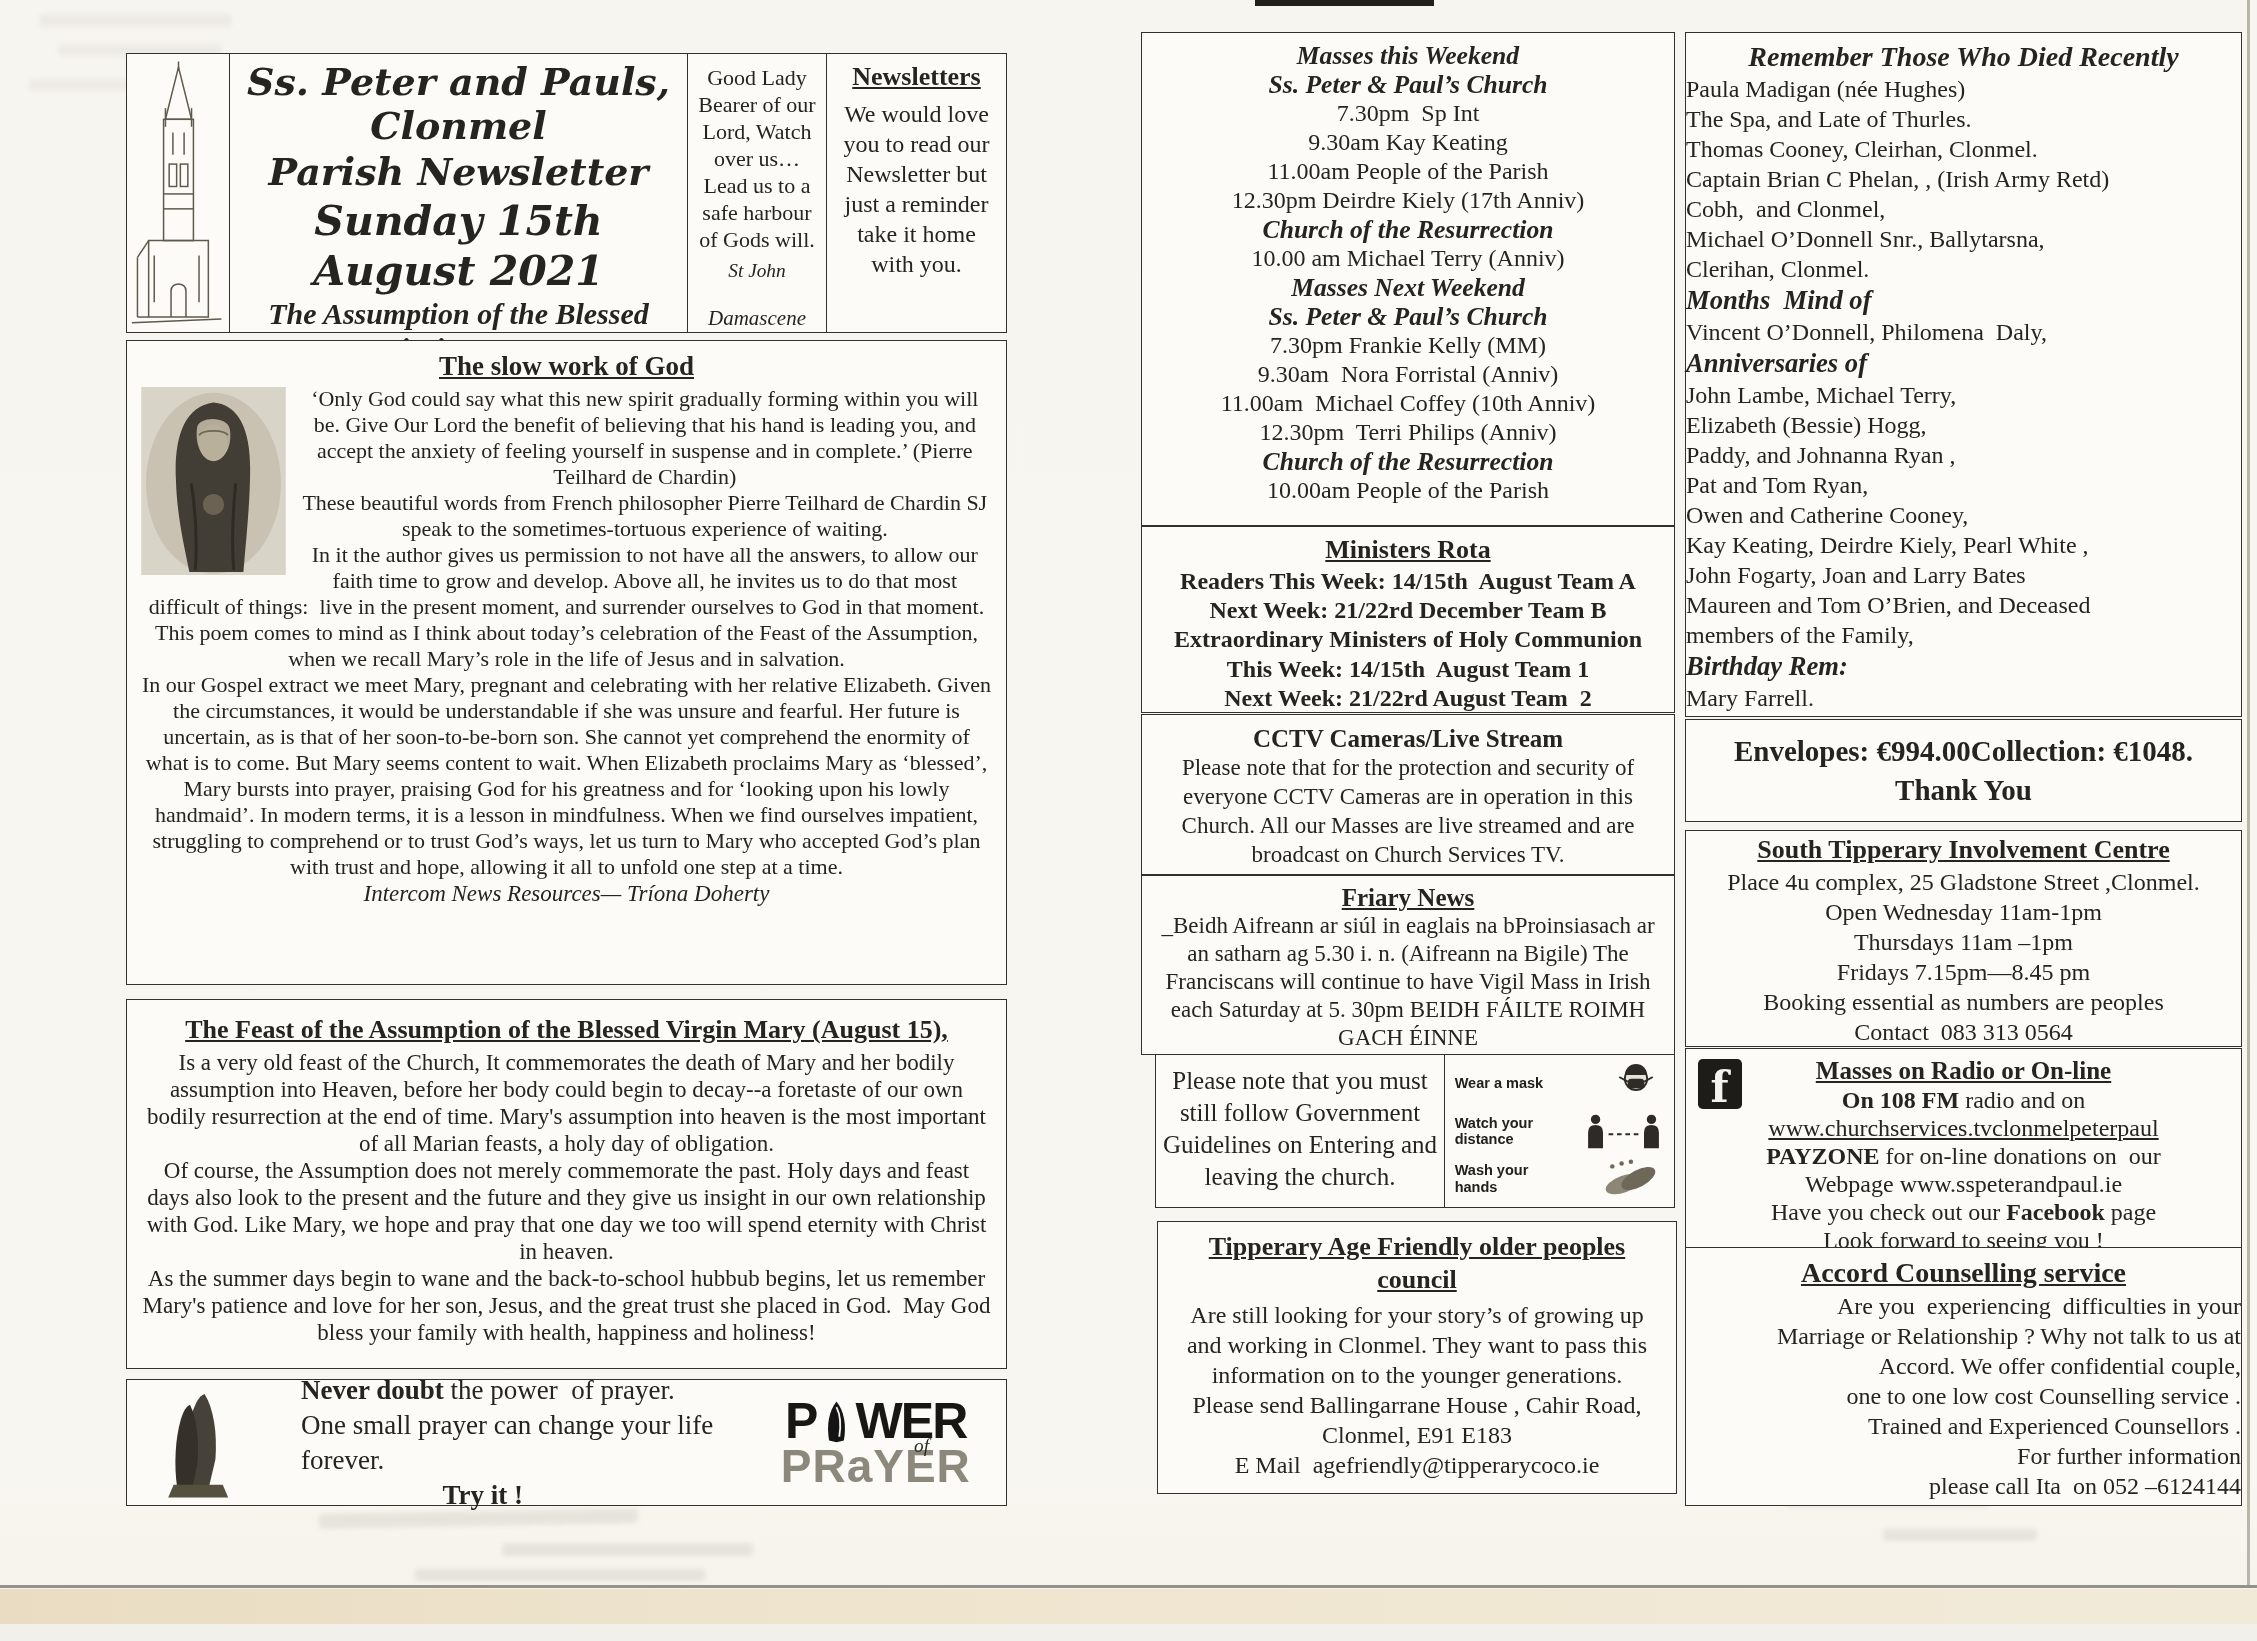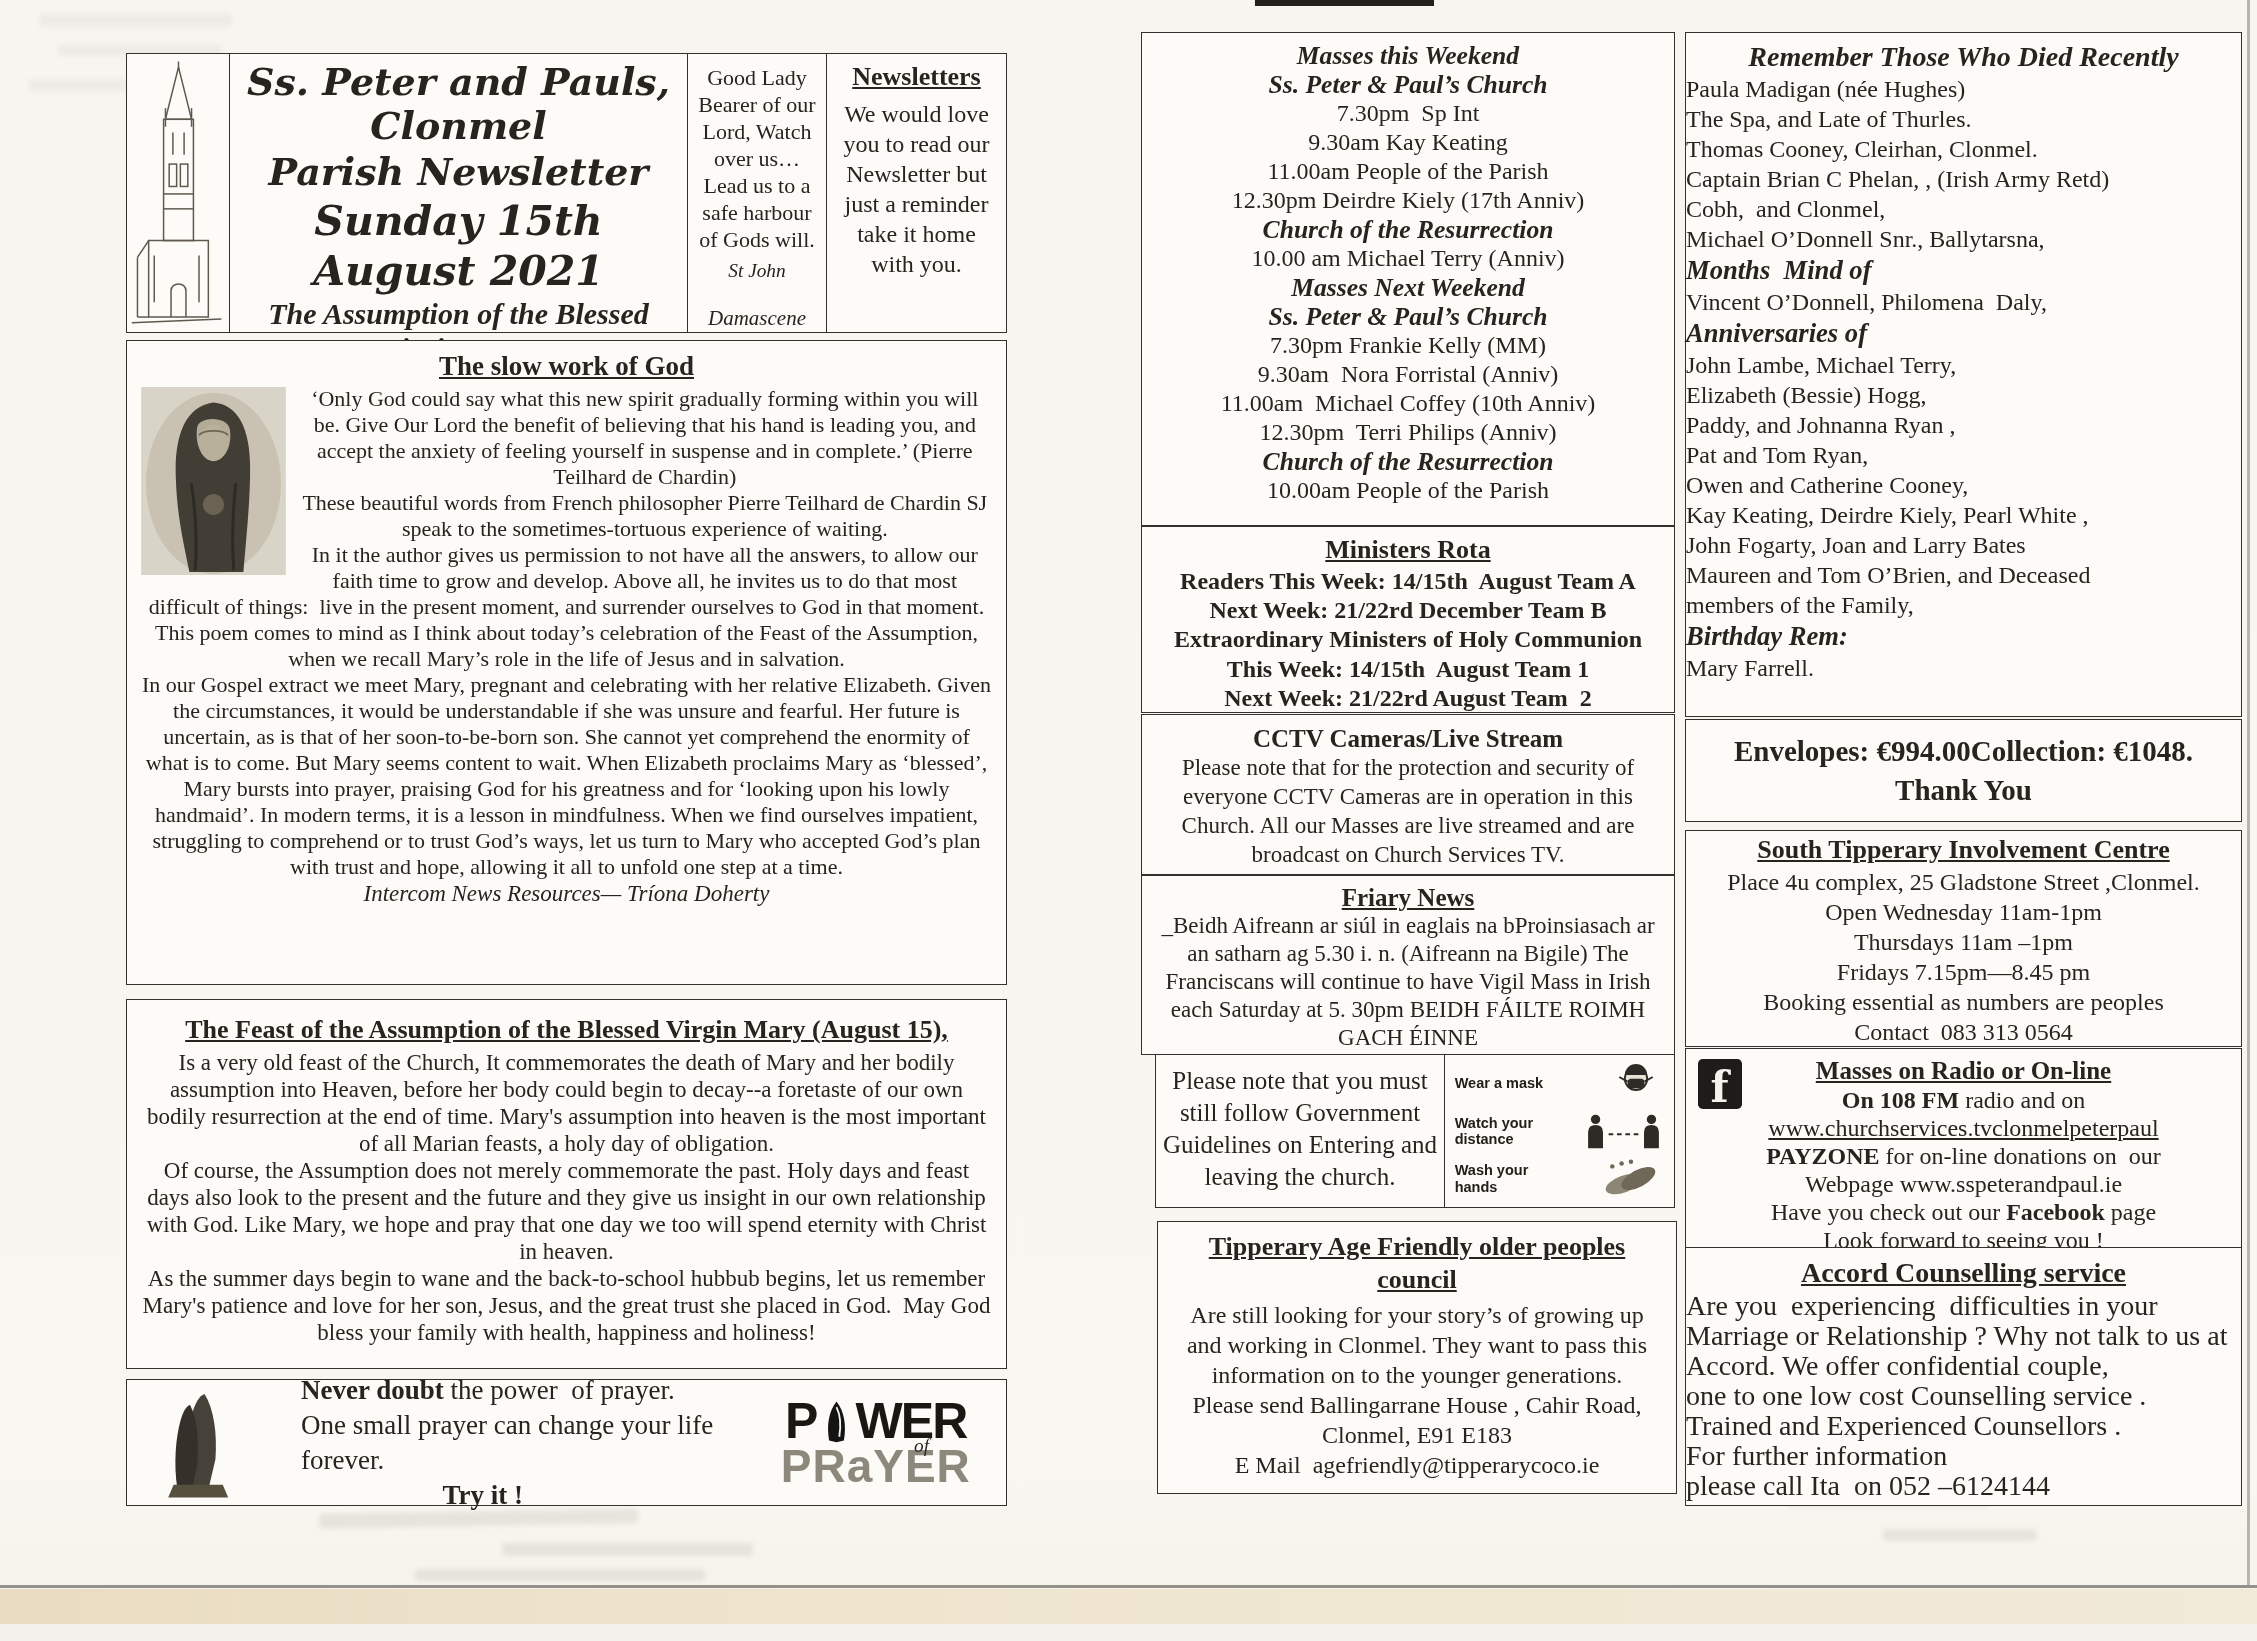--- a/index.html
+++ b/index.html
@@ -82,21 +82,21 @@
   .invol{left:1685px;top:830px;width:557px;height:217px;padding-top:3px;}
   .inv-title{font-size:26px;font-weight:bold;text-decoration:underline;text-align:center;line-height:31px;margin-bottom:1.9px;}
   .inv-line{font-size:24px;line-height:30px;text-align:center;white-space:pre-wrap;}
   .radio{left:1685px;top:1048px;width:557px;height:200px;padding-top:5.8px;}
   .r-line{font-size:24px;line-height:28px;text-align:center;white-space:pre-wrap;}
   .r-title{font-size:25px;font-weight:bold;text-decoration:underline;line-height:31px;}
   .fb{position:absolute;left:11.6px;top:9.7px;width:44px;height:50px;background:#1d1c19;border-radius:4.8px;color:#f4f2ec;
       font-family:"DejaVu Serif",serif;font-weight:bold;font-size:42px;display:flex;align-items:flex-end;justify-content:center;line-height:42px;}
   .accord{left:1685px;top:1247px;width:557px;height:259px;padding-top:5.8px;}
   .ac-title{font-size:28px;font-weight:bold;text-decoration:underline;text-align:center;line-height:37px;}
-  .ac-line{font-size:28px;line-height:30px;text-align:left;white-space:pre-wrap;}
+  .ac-line{font-size:24px;line-height:30px;text-align:right;white-space:pre-wrap;}
 
   
   .smudge{position:absolute;background:#6f6c64;opacity:.12;filter:blur(2.9px);border-radius:3.9px;}
   .smudge.light{opacity:.07;}
   .topdash{position:absolute;left:1255px;top:0;width:179px;height:5.8px;background:#21201d;}
   .edge-r{position:absolute;left:2247px;top:0;width:2.9px;height:1586px;background:#b9b5aa;}
   .bot-line{position:absolute;left:0;top:1585px;width:2257px;height:2.9px;background:#94918a;}
   .bot-band{position:absolute;left:0;top:1589px;width:2257px;height:35px;
             background:linear-gradient(90deg,#e9dcc2 0%,#efe5cf 40%,#f2ead9 100%);}
   .bot-rest{position:absolute;left:0;top:1624px;width:2257px;height:17.4px;background:#f2f0ea;}
@@ -326,20 +326,21 @@
   <div class="box died">
     <div class="d-title">Remember Those Who Died Recently</div>
     <div>
 
     <div class="dline">Paula Madigan (née Hughes)</div>
         <div class="dline">The Spa, and Late of Thurles.</div>
         <div class="dline">Thomas Cooney, Cleirhan, Clonmel.</div>
         <div class="dline">Captain Brian C Phelan, , (Irish Army Retd)</div>
         <div class="dline">Cobh,  and Clonmel,</div>
         <div class="dline">Michael O’Donnell Snr., Ballytarsna,</div>
+        <div class="dline">Clerihan, Clonmel.</div>
         <div class="dline dh">Months  Mind of</div>
         <div class="dline">Vincent O’Donnell, Philomena  Daly,</div>
         <div class="dline dh">Anniversaries of</div>
         <div class="dline">John Lambe, Michael Terry,</div>
         <div class="dline">Elizabeth (Bessie) Hogg,</div>
         <div class="dline">Paddy, and Johnanna Ryan ,</div>
         <div class="dline">Pat and Tom Ryan,</div>
         <div class="dline">Owen and Catherine Cooney,</div>
         <div class="dline">Kay Keating, Deirdre Kiely, Pearl White ,</div>
         <div class="dline">John Fogarty, Joan and Larry Bates</div>

